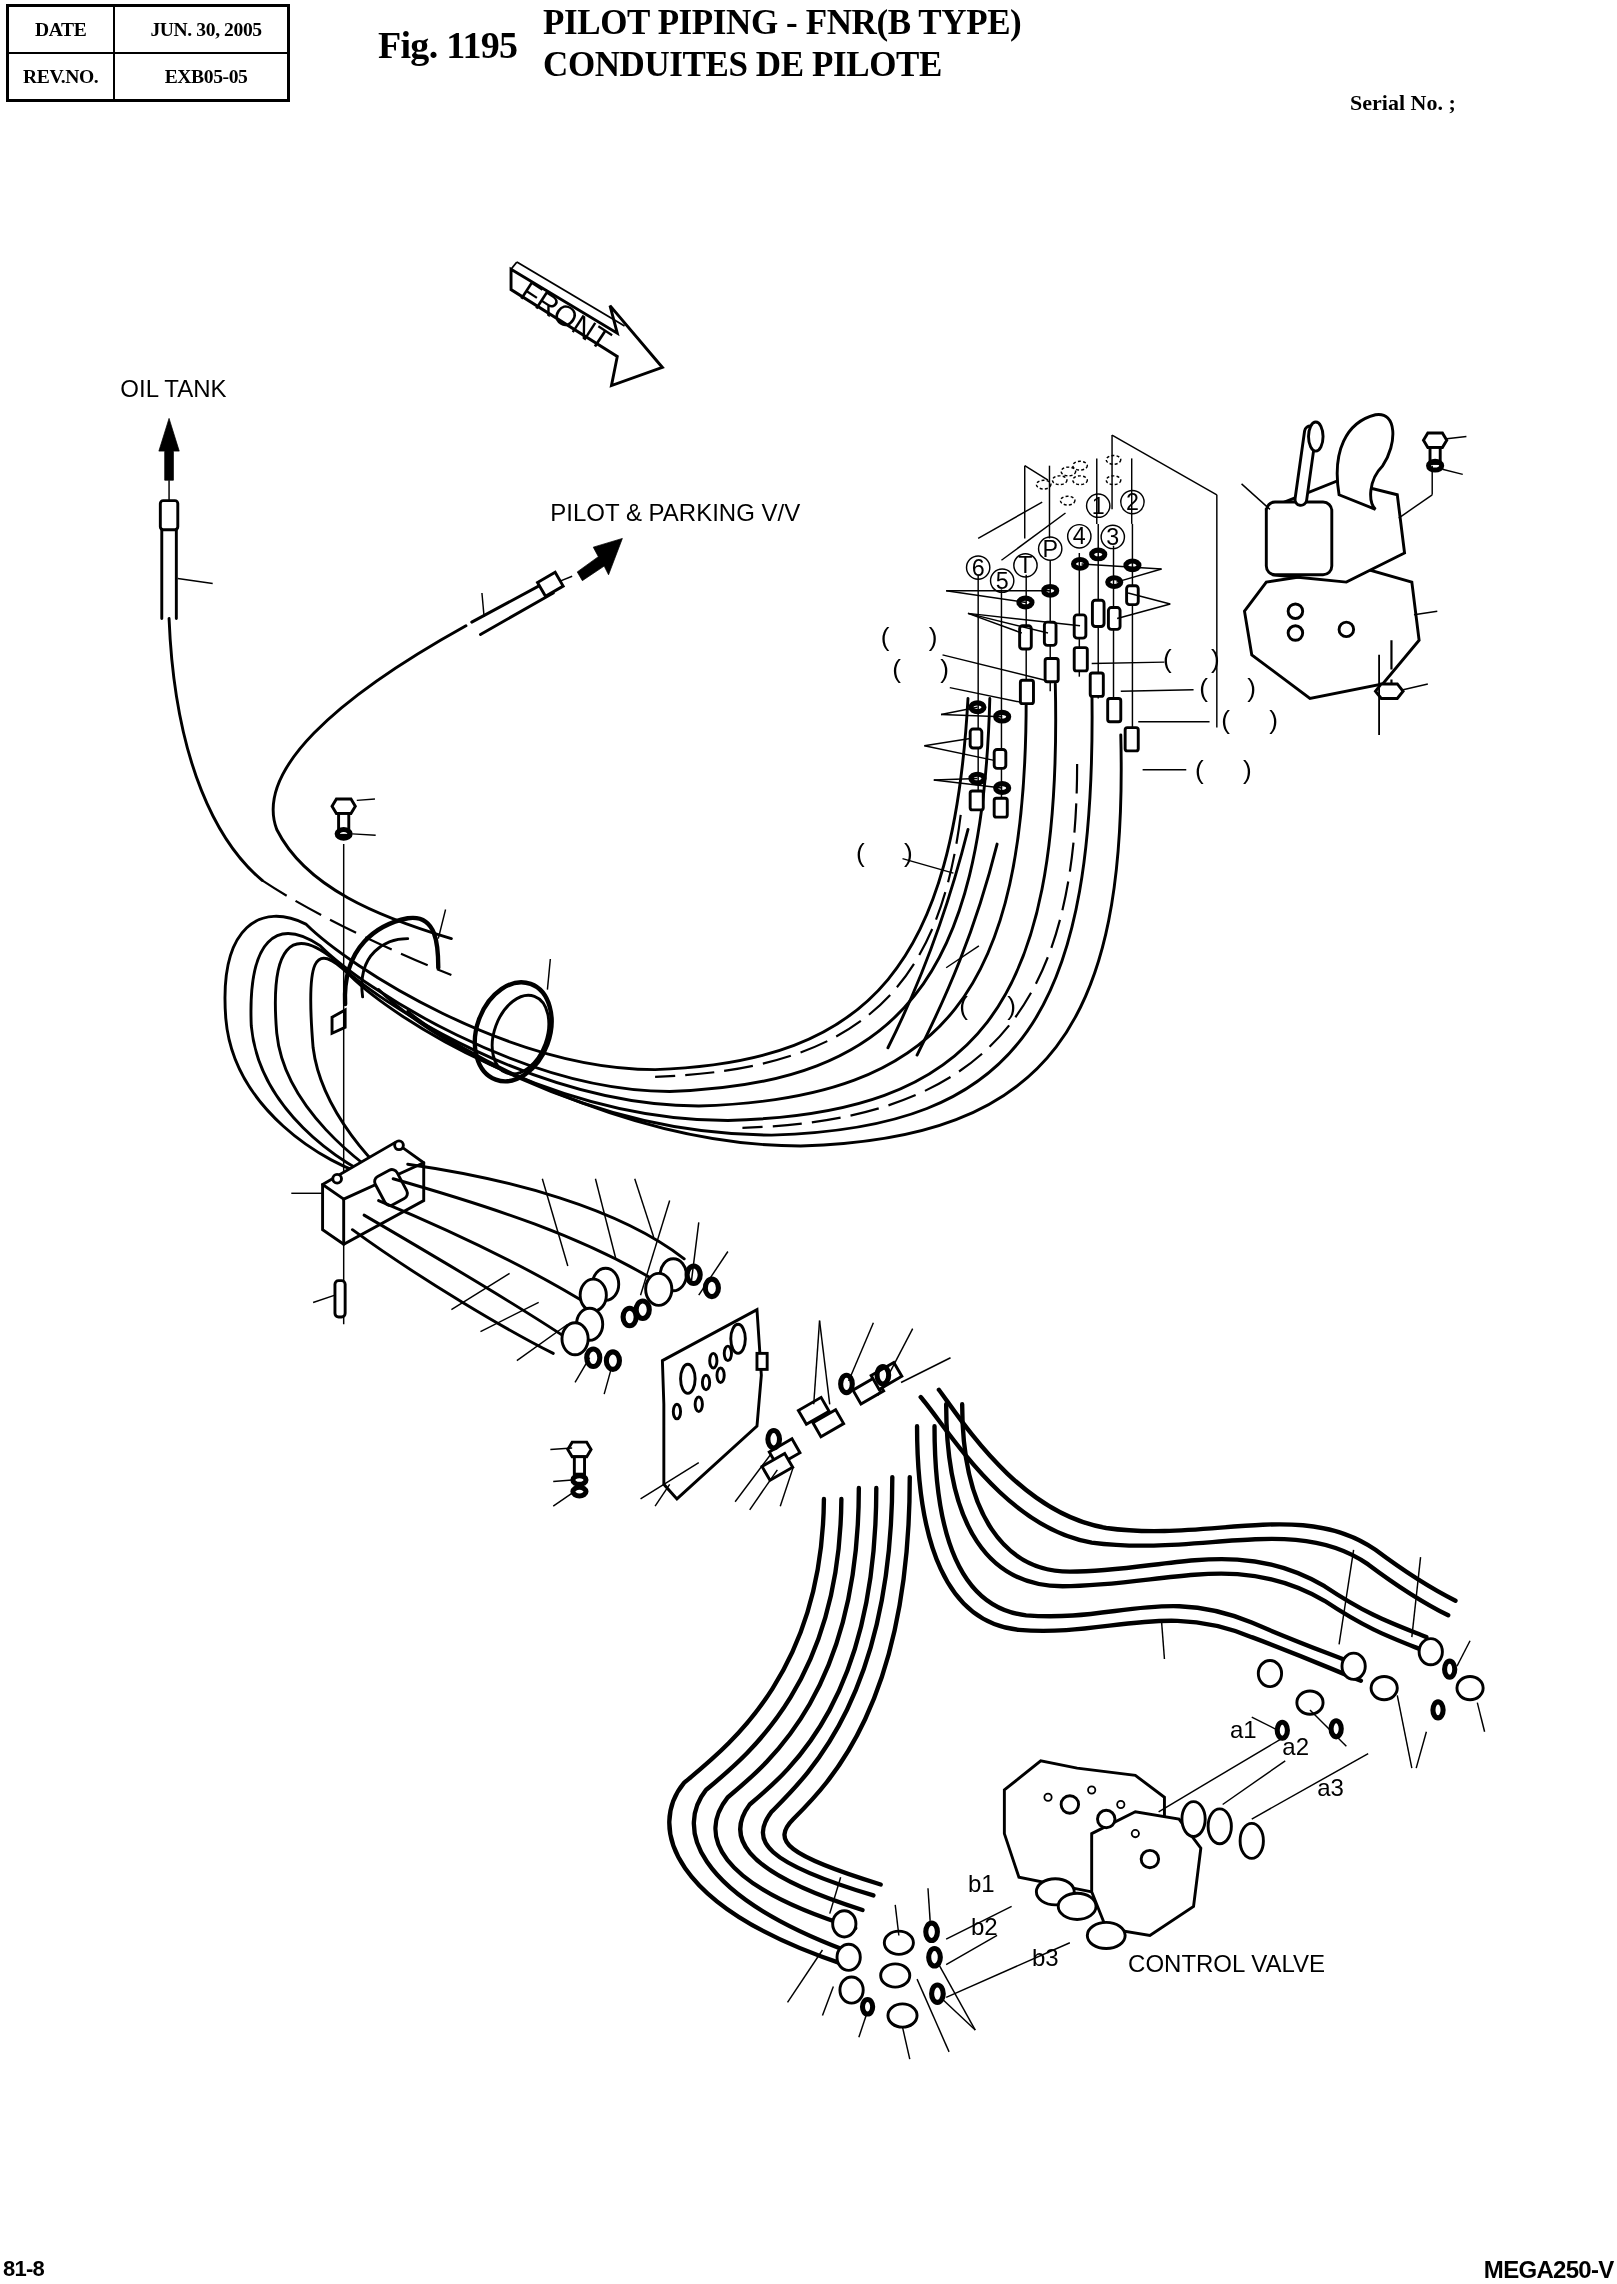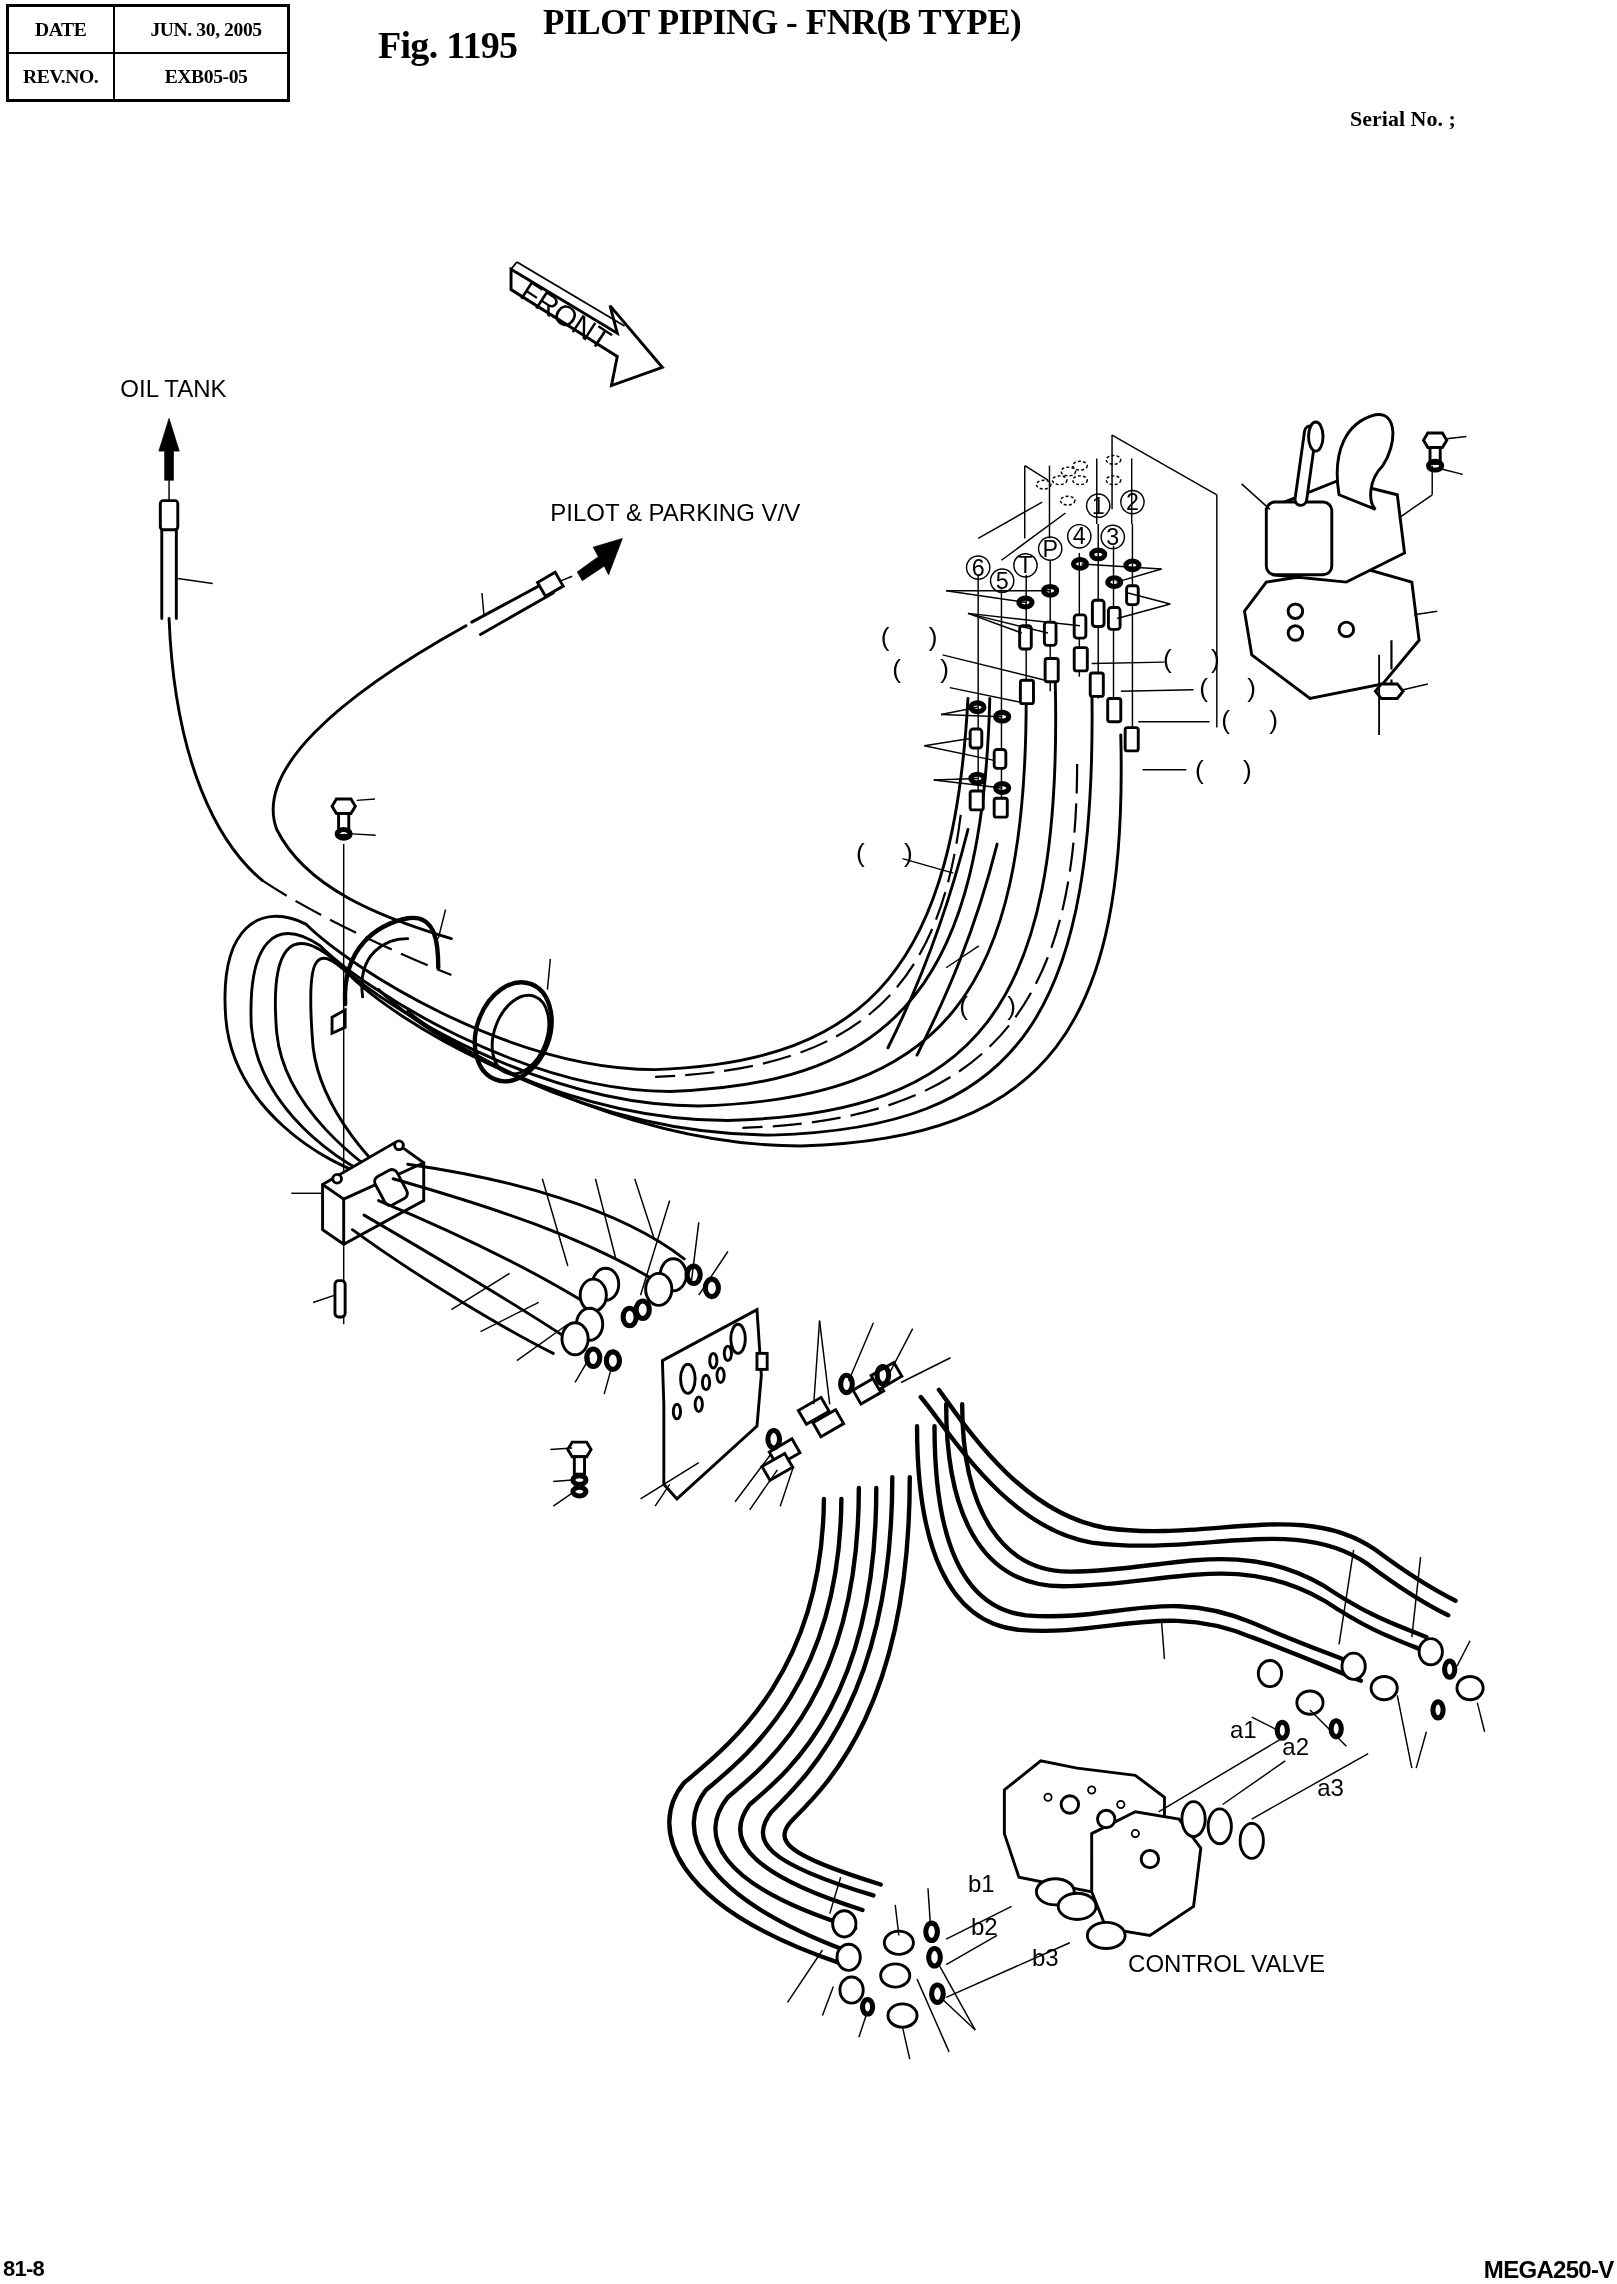--- a/index.html
+++ b/index.html
@@ -3,21 +3,21 @@
 <meta charset="utf-8">
 <style>
   html, body { margin: 0; padding: 0; background: #ffffff; }
   body { width: 1618px; height: 2284px; position: relative; overflow: hidden; font-family: "Liberation Sans", sans-serif; color: #000; }
   .hdr-table { position: absolute; left: 5.8px; top: 4.4px; border-collapse: collapse; border: 3.6px solid #000; font-family: "Liberation Serif", serif; font-weight: bold; }
   .hdr-table td { border: 2.2px solid #000; height: 45px; text-align: center; font-size: 19.6px; letter-spacing: -0.4px; padding: 0 4.4px; }
   .hdr-table td.k { width: 95px; }
   .hdr-table td.v { width: 153px; padding-left: 15px; }
   .fig-no { position: absolute; left: 378px; top: 23px; font-family: Liberation Serif, serif; font-weight: bold; font-size: 38px; letter-spacing: -0.7px; }
   .title { position: absolute; left: 543px; top: 1.5px; font-family: "Liberation Serif", serif; font-weight: bold; font-size: 35px; line-height: 42px; letter-spacing: -0.4px; }
-  .serial { position: absolute; left: 1350px; top: 90px; font-family: "Liberation Serif", serif; font-weight: bold; font-size: 22px; margin-top: 16px; }
+  .serial { position: absolute; left: 1350px; top: 90px; font-family: "Liberation Serif", serif; font-weight: bold; font-size: 22px; }
   .footer-l { position: absolute; left: 2.9px; top: 2256px; font-weight: bold; font-size: 22px; letter-spacing: -0.7px; }
   .footer-r { position: absolute; right: 4.4px; top: 2256px; font-weight: bold; font-size: 24px; letter-spacing: -0.7px; }
   svg.drawing { position: absolute; left: 0; top: 0; }
   svg .ln { fill: none; stroke: #000; stroke-width: 4; stroke-linecap: round; stroke-linejoin: round; }
   svg .ln2 { fill: none; stroke: #000; stroke-width: 6; stroke-linecap: round; stroke-linejoin: round; }
   svg .lead { fill: none; stroke: #000; stroke-width: 2; }
   svg .dash { fill: none; stroke: #000; stroke-width: 3; stroke-dasharray: 40 14; }
   svg .thin { fill: none; stroke: #000; stroke-width: 2.5; }
   svg .ring { fill: none; stroke: #000; stroke-width: 7; }
   svg .solid { fill: #000; stroke: #000; }
@@ -38,20 +38,21 @@
   </tr>
   <tr>
     <td class="k">REV.NO.</td>
     <td class="v">EXB05-05</td>
   </tr>
 </tbody>
   </table>
 <div class="fig-no">Fig. 1195</div>
 <div class="title">
   <div>PILOT PIPING - FNR(B TYPE)</div>
+  <div>CONDUITES DE PILOTE</div>
 </div>
 <div class="serial">Serial No. ;</div>
 
 <svg class="drawing" width="1618" height="2284" viewBox="0 0 2223 3139">
 
   <g>
     <polygon class="part" points="702,370 848,458 838,420 910,505 840,530 848,490 702,398"></polygon>
     <line class="thin" x1="702" y1="370" x2="710" y2="360"></line>
     <line class="thin" x1="710" y1="360" x2="858" y2="448"></line>
     <text class="front" transform="translate(712,408) rotate(33)">FRONT</text>

